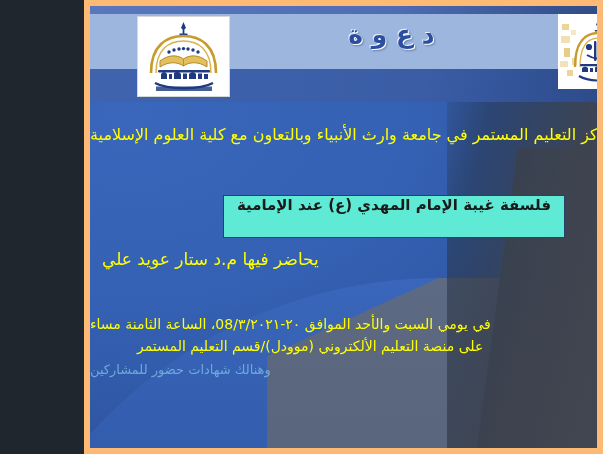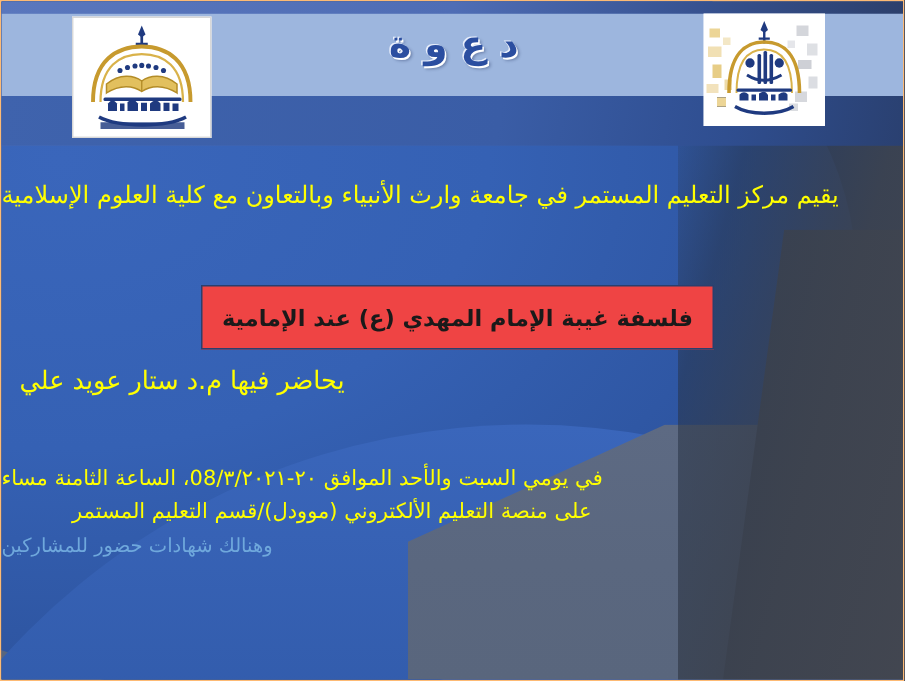--- a/index.html
+++ b/index.html
@@ -3,27 +3,27 @@
 <meta charset="utf-8">
 <title>دعوة</title>
 <style>
   html, body {
     margin: 0;
     padding: 0;
     background: #20262e;
   }
   #slide {
     position: relative;
-    width: 603px;
+    width: 519px;
     height: 454px;
     overflow: hidden;
     font-family: "DejaVu Sans", "Liberation Sans", sans-serif;
     background: #2a4a8a;
     box-sizing: border-box;
-    border: 1px solid #fdba74;
+    border: 6px solid #fdba74;
   }
 
   
   .bg-layer { position: absolute; pointer-events: none; }
 
   
   .bg-base {
     left: 0; top: 0; right: 0; bottom: 0;
     background: linear-gradient(160deg, #2f5299 0%, #284888 34%, #23406f 70%, #22395f 100%);
   }
@@ -157,25 +157,24 @@
     font-size: 16px;
     color: #ffff00;
   }
   .highlight-box {
     position: absolute;
     z-index: 9;
     left: 133px;
     top: 189px;
     width: 342px;
     height: 43px;
-    background: #ef4444;
+    background: #5eead4;
     border: 1px solid #2b3f6d;
     box-sizing: border-box;
     display: flex;
-    align-items: center;
     justify-content: center;
     direction: rtl;
   }
   .highlight-text {
     color: #1a1a1a;
     font-family: "DejaVu Sans", sans-serif;
     font-size: 15px;
     font-weight: bold;
     padding: 0 6px;
     line-height: 18px;

